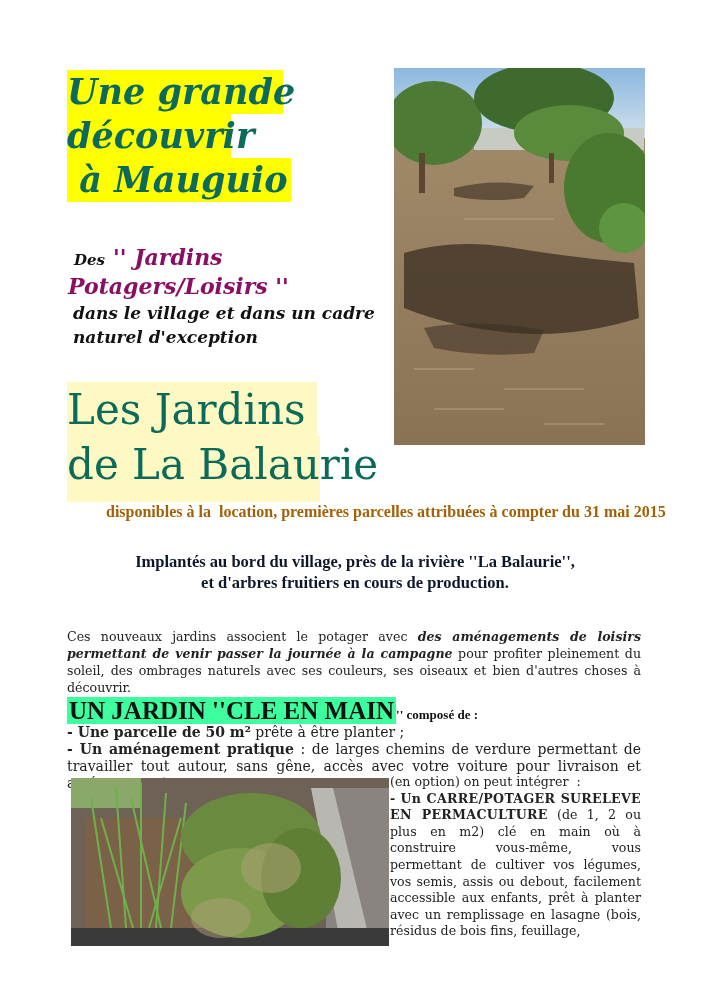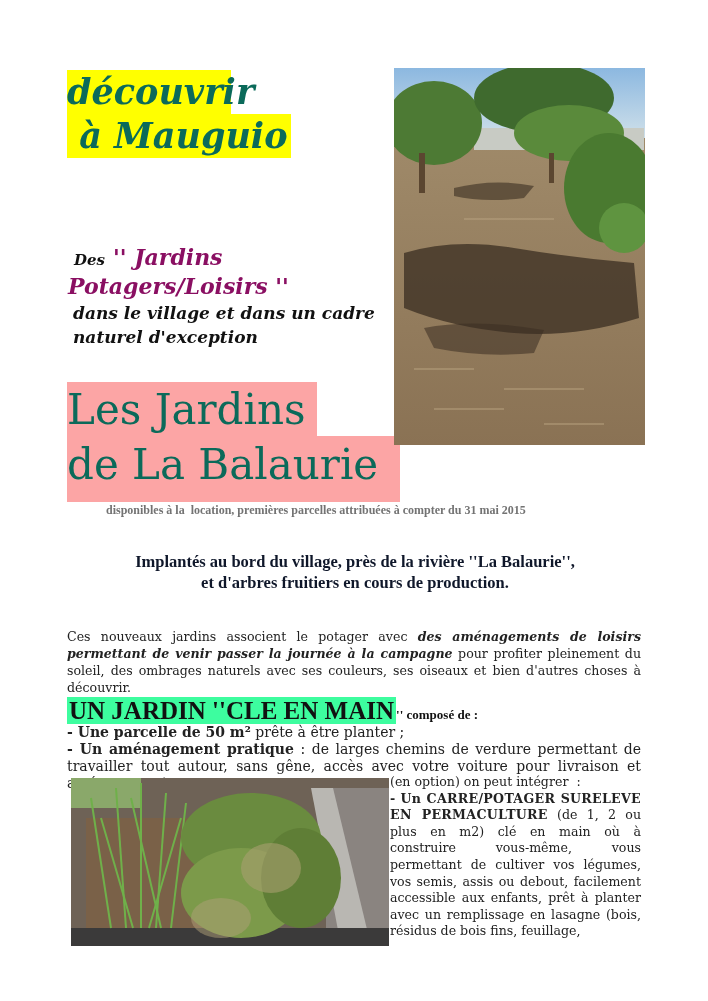--- a/index.html
+++ b/index.html
@@ -1,32 +1,32 @@
 <!DOCTYPE html>
 <html><head>
   <meta charset="utf-8">
   <style>
     html, body { margin: 0; padding: 0; background: #ffffff; }
     body { width: 708px; height: 1001px; position: relative; overflow: hidden; font-family: "Liberation Serif", serif; color: #111; }
     .abs { position: absolute; }
 
     
     .hl-yellow { background: #ffff00; }
-    .hl-green { background: #fca5a5; }
+    .hl-green { background: #fef9c3; }
     .t1 { font-family: "DejaVu Serif", serif; font-style: italic; font-weight: bold; color: #0b6a5a; font-size: 35px; line-height: 44px; white-space: nowrap; }
     .t1 span { display: inline-block; padding-right: 6px; }
 
     .subtitle-purple { font-family: "DejaVu Serif", serif; font-style: italic; font-weight: bold; color: #8a0f62; font-size: 22px; line-height: 29px; white-space: nowrap; }
     .subtitle-black { font-family: "DejaVu Serif", serif; font-style: italic; font-weight: bold; color: #111; font-size: 17px; line-height: 24px; white-space: nowrap; }
     .des { font-size: 15px; color:#111; }
 
     .big { font-family: "DejaVu Serif", serif; color: #0b6a5a; font-size: 42px; line-height: 48px; white-space: nowrap; }
     .big span { display: inline-block; }
 
-    .red { font-family: "Liberation Serif", serif; font-weight: bold; color: #737373; font-size: 12px; white-space: nowrap; }
+    .red { font-family: "Liberation Serif", serif; font-weight: bold; color: #a16207; font-size: 16px; white-space: nowrap; }
 
     .center-bold { font-family: "Liberation Serif", serif; font-weight: bold; font-size: 16.5px; line-height: 21px; text-align: center; color: #0f172a; }
 
     .para { font-family: "DejaVu Serif", serif; font-size: 12.6px; line-height: 17px; color: #222; text-align: justify; }
     .para b { font-style: italic; }
 
     .h2 { font-family: "Liberation Serif", serif; font-weight: bold; font-size: 25px; line-height: 28px; white-space: nowrap; color: #111; }
     .h2 .hl { background: #3dfd9f; padding: 0 2px; }
     .h2 .rest { font-weight: bold; font-size: 13px; }
 
@@ -35,36 +35,37 @@
     .side { font-family: "DejaVu Serif", serif; font-size: 12.6px; line-height: 16.6px; color: #222; text-align: justify; text-align-last: left; }
 
     
     .photo { overflow: hidden; }
     .photo svg { display: block; }
   </style>
 </head>
 <body>
 
 <div class="abs t1" style="left:67px; top:70px;">
+  <div><span class="hl-yellow" style="width:210px;">Une grande</span></div>
   <div><span class="hl-yellow" style="width:158px;">découvrir</span></div>
   <div><span class="hl-yellow" style="width:218px; white-space:pre;"> à Mauguio</span></div>
 </div>
 
 <div class="abs" style="left:68px; top:243px;">
   <div class="subtitle-purple">
     <span class="subtitle-black des" style="margin-left:6px; margin-right:8px;">Des</span><span>'' Jardins</span>
   </div>
   <div class="subtitle-purple">Potagers/Loisirs ''</div>
   <div class="subtitle-black" style="margin-left:5px;">dans le village et dans un cadre</div>
   <div class="subtitle-black" style="margin-left:5px;">naturel d'exception</div>
 </div>
 
 <div class="abs big" style="left:67px; top:382px;">
   <div><span class="hl-green" style="width:250px; height:54px; line-height:56px;">Les Jardins</span></div>
-  <div><span class="hl-green" style="width:333px; height:66px; line-height:58px;">de La Balaurie</span></div>
+  <div><span class="hl-green" style="width:253px; height:66px; line-height:58px;">de La Balaurie</span></div>
 </div>
 
 <div class="abs red" style="left:106px; top:503px; white-space:pre;">disponibles à la  location, premières parcelles attribuées à compter du 31 mai 2015</div>
 
 <div class="abs center-bold" style="left:60px; top:551px; width:590px;">
   <div>Implantés au bord du village, près de la rivière ''La Balaurie'',</div>
   <div>et d'arbres fruitiers en cours de production.</div>
 </div>
 
 <div class="abs para" style="left:67px; top:628px; width:574px;">

